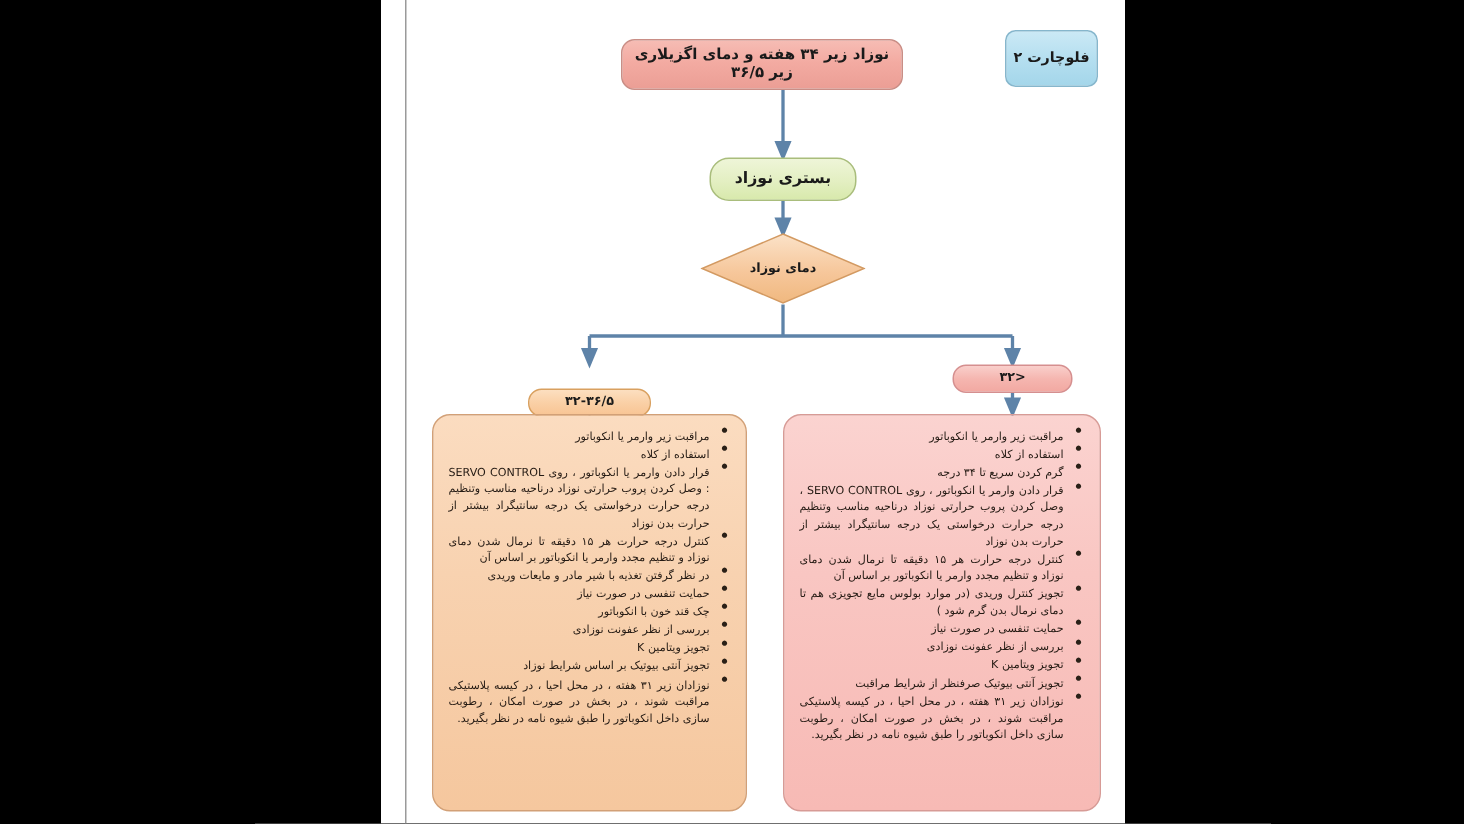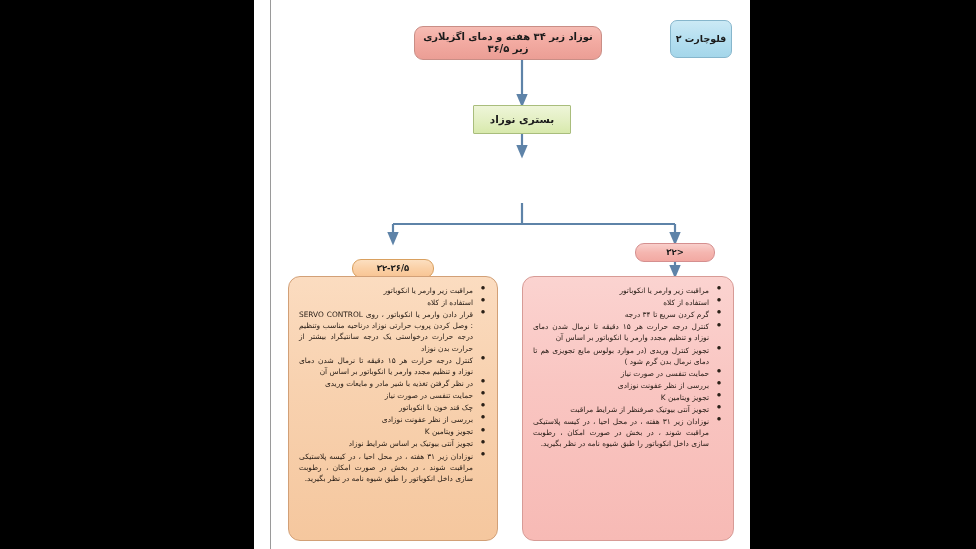--- a/index.html
+++ b/index.html
@@ -80,21 +80,21 @@
     font-weight: bold;
     text-align: center;
   }
 
   
   #admit-box {
     left: 219px;
     top: 105px;
     width: 98px;
     height: 29px;
-    border-radius: 1px;
+    border-radius: 13px;
     border: 1px solid #a9bd7c;
     background: linear-gradient(to bottom, #eef5d8 0%, #e3efc2 55%, #d8e9ac 100%);
     font-size: 10.5px;
     font-weight: bold;
   }
 
   
   #decision-wrap {
     position: absolute;
     left: 213px;
@@ -233,20 +233,33 @@
       <line x1="139" y1="262" x2="139" y2="272" stroke="#5e83a8" stroke-width="2.2" marker-end="url(#arrowhead)"></line>
       <line x1="421" y1="262" x2="421" y2="272" stroke="#5e83a8" stroke-width="2.2" marker-end="url(#arrowhead)"></line>
     </svg>
 
     <div class="node" id="flowchart-label">فلوچارت ۲</div>
 
     <div class="node" id="title-box">نوزاد زیر ۳۴ هفته و دمای اگزیلاری زیر ۳۶/۵</div>
 
     <div class="node" id="admit-box">بستری نوزاد</div>
 
+    <div id="decision-wrap">
+      <svg id="decision-shape" viewBox="0 0 110 48" xmlns="http://www.w3.org/2000/svg">
+        <defs>
+          <linearGradient id="diaGrad" x1="0" y1="0" x2="0" y2="1">
+            <stop offset="0%" stop-color="#fbe2c8"></stop>
+            <stop offset="55%" stop-color="#f6c79b"></stop>
+            <stop offset="100%" stop-color="#f0b87f"></stop>
+          </linearGradient>
+        </defs>
+        <polygon points="55,1 109,24 55,47 1,24" fill="url(#diaGrad)" stroke="#d39a62" stroke-width="1"></polygon>
+      </svg>
+      <div id="decision-text">دمای نوزاد</div>
+    </div>
 
     <div class="node branch-pill" id="branch-left">۳۲-۳۶/۵</div>
     <div class="node branch-pill" id="branch-right">&lt;۳۲</div>
 
     <div class="panel" id="panel-left">
       <ul>
         <li class="short">مراقبت زیر وارمر یا انکوباتور</li>
         <li class="short">استفاده از کلاه</li>
         <li>قرار دادن وارمر یا انکوباتور ، روی SERVO CONTROL : وصل کردن پروب حرارتی نوزاد درناحیه مناسب وتنظیم درجه حرارت درخواستی یک درجه سانتیگراد بیشتر از حرارت بدن نوزاد</li>
         <li>کنترل درجه حرارت هر ۱۵ دقیقه تا نرمال شدن دمای نوزاد و تنظیم مجدد وارمر یا انکوباتور بر اساس آن</li>
@@ -258,20 +271,21 @@
         <li class="short">تجویز آنتی بیوتیک بر اساس شرایط نوزاد</li>
         <li>نوزادان زیر ۳۱ هفته ، در محل احیا ، در کیسه پلاستیکی مراقبت شوند ،  در بخش در صورت امکان ،  رطوبت سازی داخل انکوباتور را طبق شیوه نامه در نظر بگیرید.</li>
       </ul>
     </div>
 
     <div class="panel" id="panel-right">
       <ul>
         <li class="short">مراقبت زیر وارمر یا انکوباتور</li>
         <li class="short">استفاده از کلاه</li>
         <li class="short">گرم کردن سریع تا ۳۴ درجه</li>
+        <li>قرار دادن  وارمر یا انکوباتور ، روی SERVO CONTROL ، وصل کردن پروب حرارتی نوزاد درناحیه مناسب  وتنظیم درجه حرارت درخواستی یک درجه سانتیگراد بیشتر از حرارت بدن نوزاد</li>
         <li>کنترل درجه حرارت هر ۱۵ دقیقه تا نرمال شدن دمای نوزاد و تنظیم مجدد وارمر یا انکوباتور بر اساس آن</li>
         <li>تجویز  کنترل وریدی (در موارد بولوس مایع تجویزی هم تا دمای نرمال بدن گرم شود )</li>
         <li class="short">حمایت تنفسی در صورت نیاز</li>
         <li class="short">بررسی از نظر عفونت نوزادی</li>
         <li class="short">تجویز ویتامین K</li>
         <li class="short">تجویز آنتی بیوتیک صرفنظر از شرایط مراقبت</li>
         <li>نوزادان زیر ۳۱ هفته ، در محل احیا ، در کیسه پلاستیکی مراقبت شوند ،  در بخش در صورت امکان ،  رطوبت سازی داخل انکوباتور را طبق شیوه نامه در نظر بگیرید.</li>
       </ul>
     </div>
 

